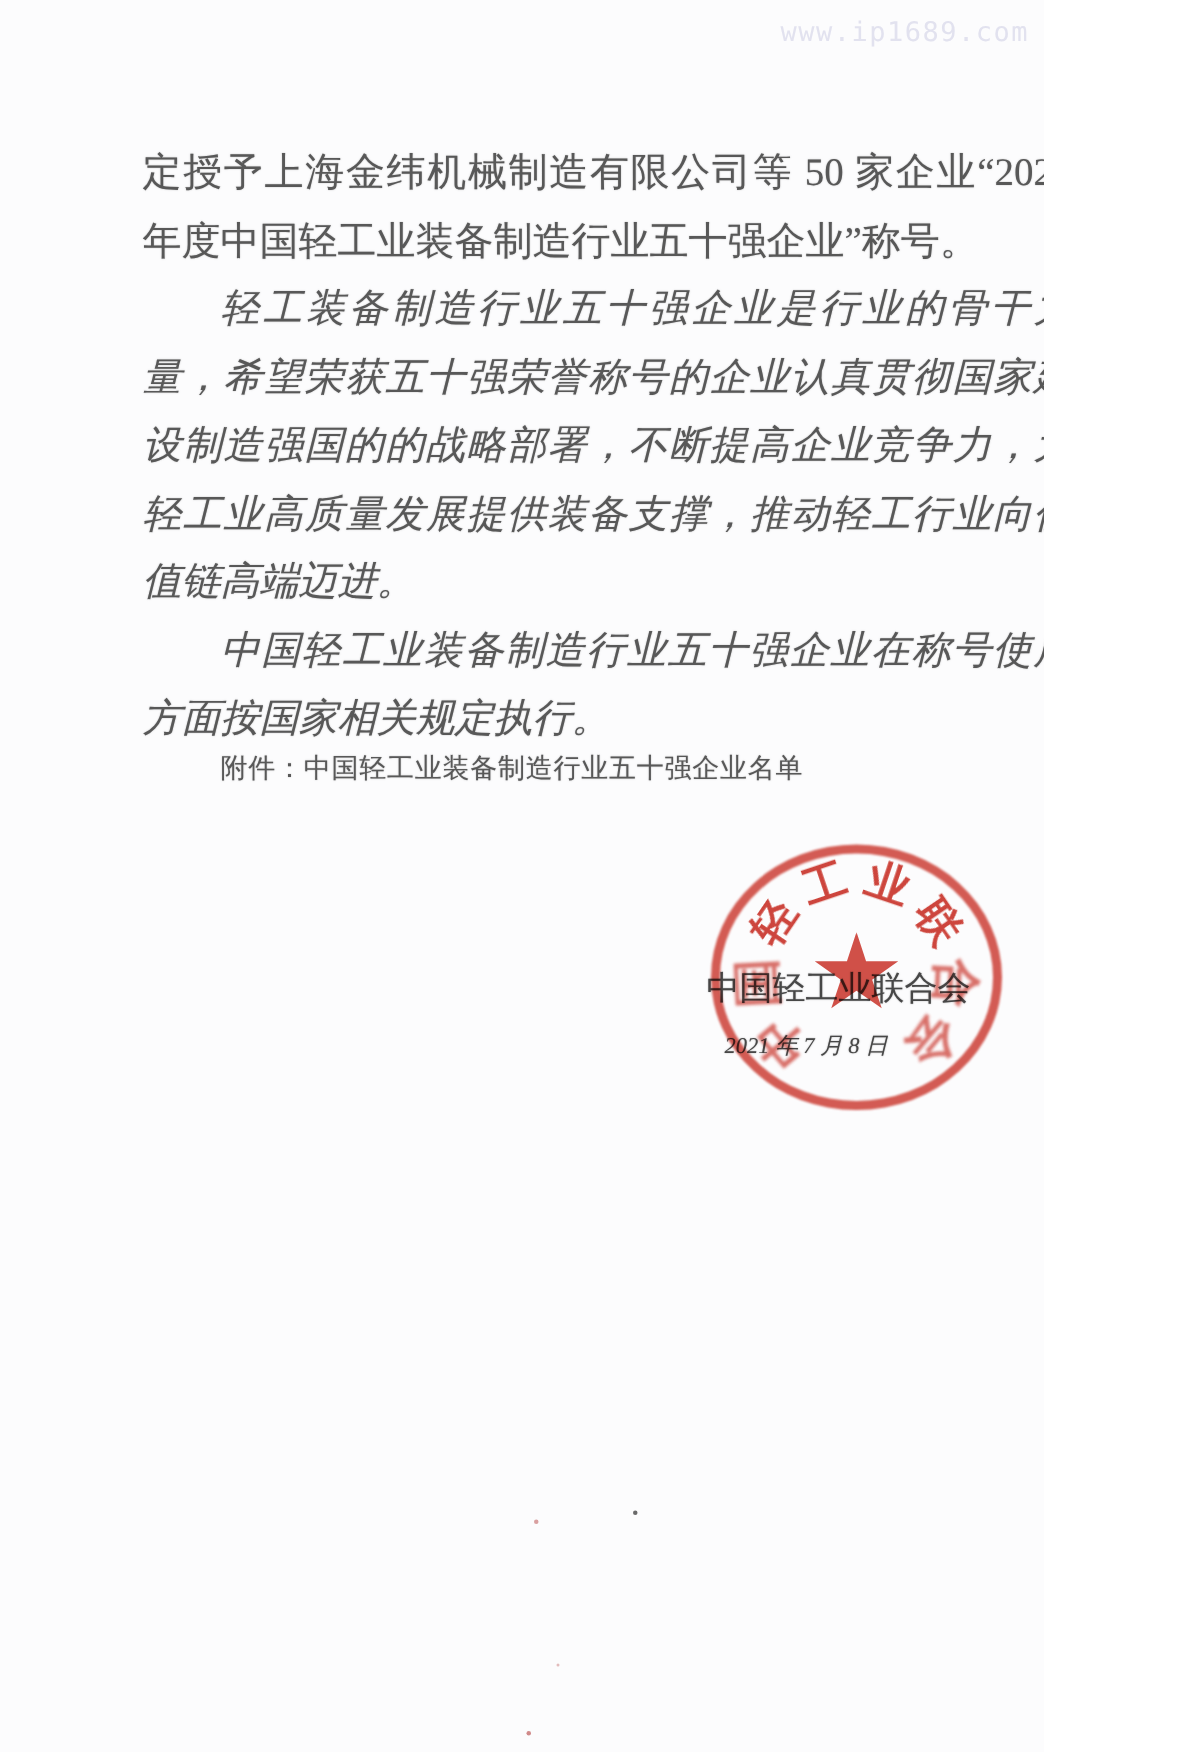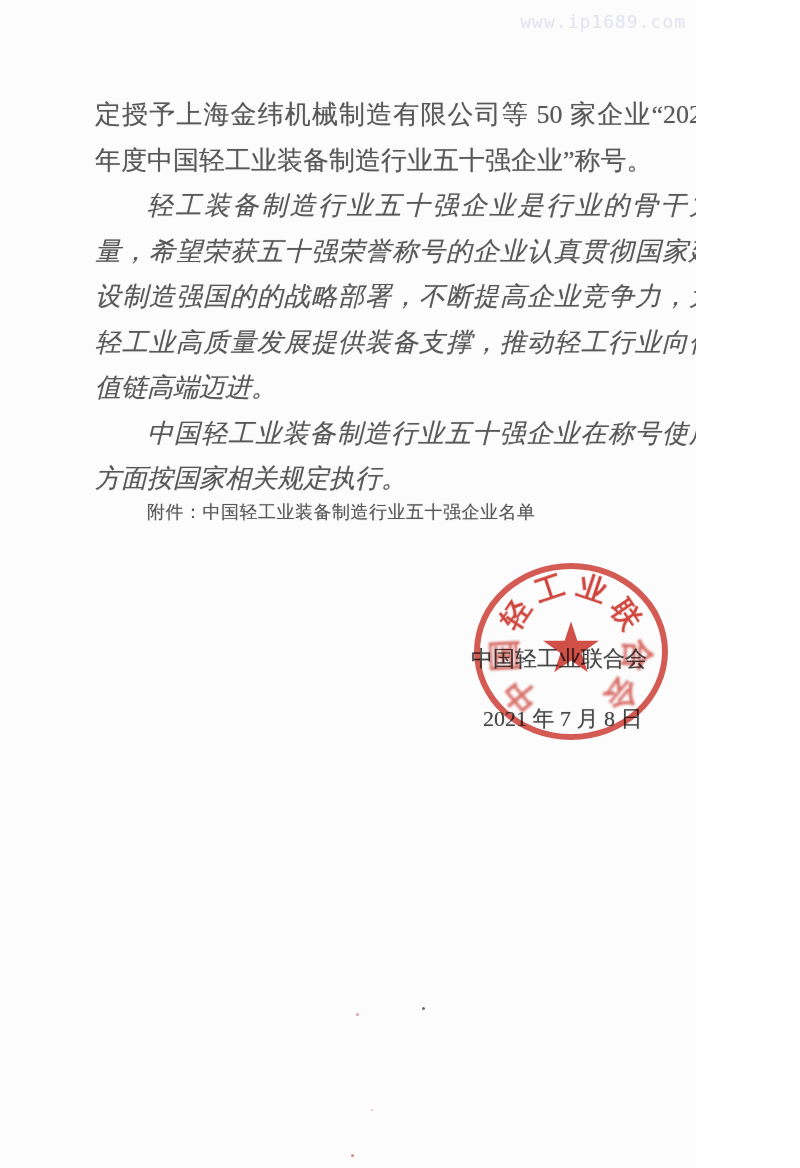--- a/index.html
+++ b/index.html
@@ -30,24 +30,25 @@
     text-shadow:0 0 1px rgba(110,110,110,.55);
     white-space:nowrap;
   }
   .sig{
     position:absolute;left:471px;top:644px;
     font-size:22px;letter-spacing:0;
     text-shadow:0 0 1px rgba(90,90,90,.6);
     white-space:nowrap;
   }
   .issue-date{
-    position:absolute;left:483px;top:704px;
-    font-size:22px;
+    position:absolute;left:483px;top:688px;
+    font-size:15px;
     text-shadow:0 0 1px rgba(90,90,90,.6);
     white-space:nowrap;
+    font-style:italic;
   }
   .seal{
     position:absolute;left:474px;top:563px;
     width:194px;height:177px;
     mix-blend-mode:multiply;
   }
   .seal-ring{
     position:absolute;inset:0;
     border:6px solid currentColor;
     border-radius:50%;

